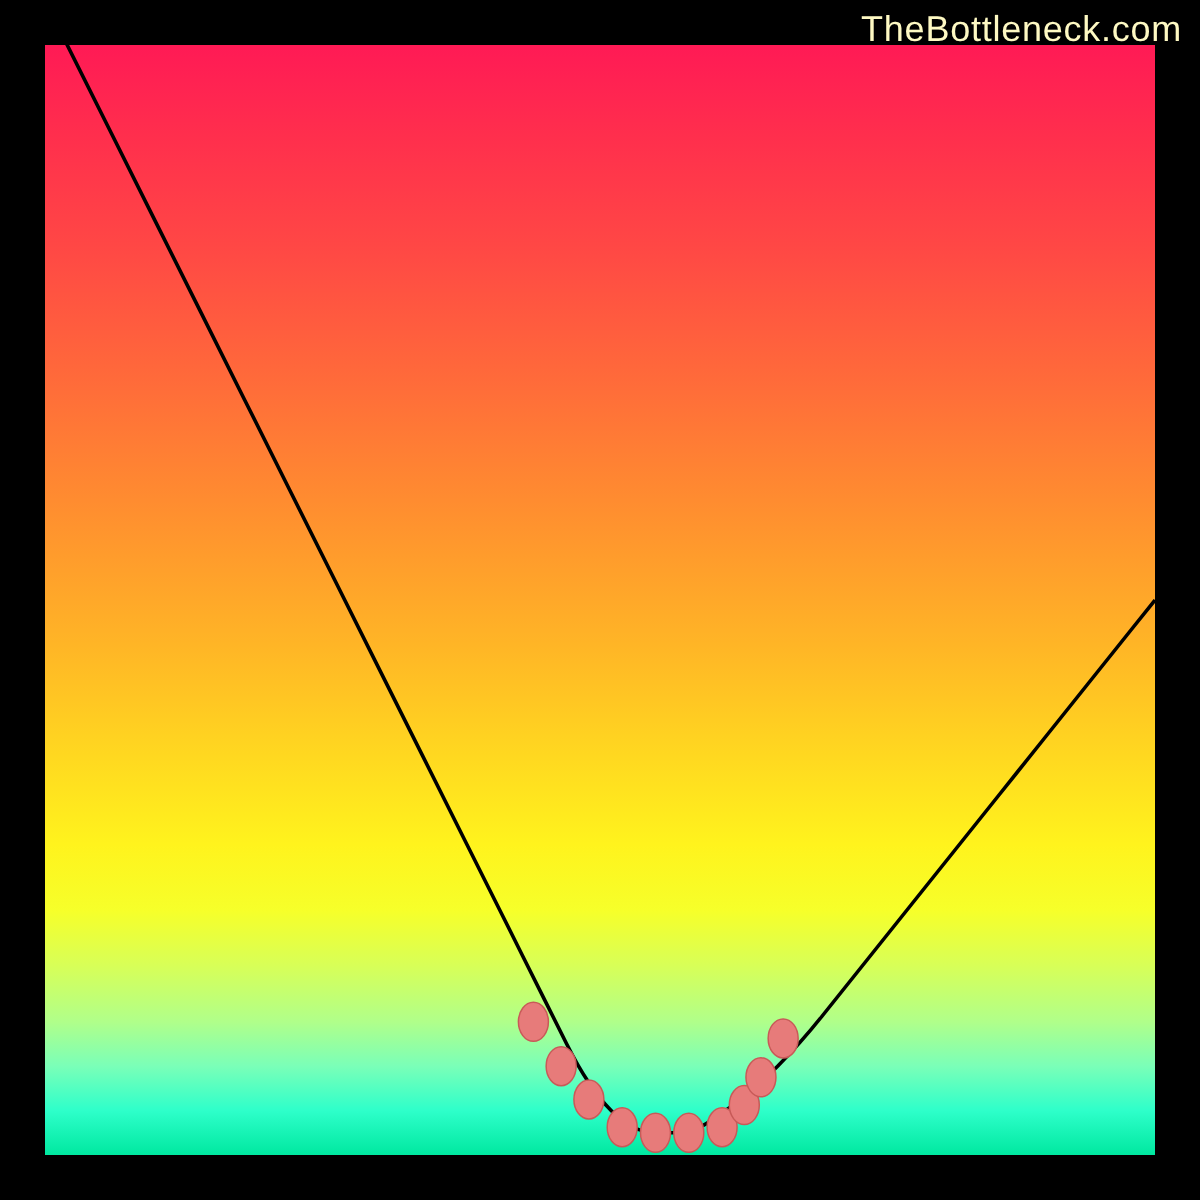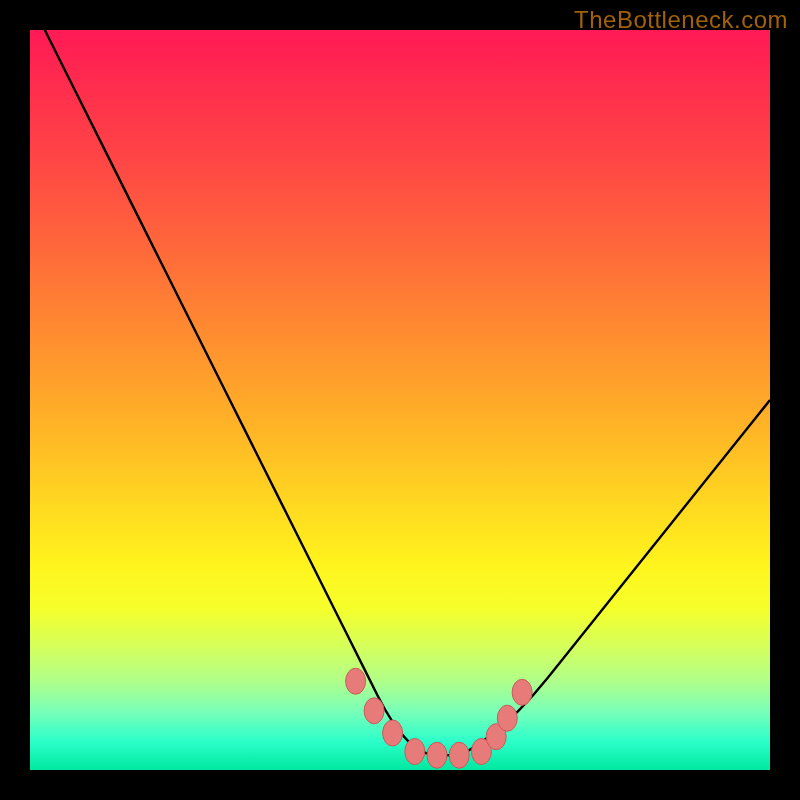--- a/index.html
+++ b/index.html
@@ -45,21 +45,21 @@
     position: absolute;
     left: 0;
     top: 0;
     width: 740px;
     height: 740px;
   }
   .watermark {
     position: absolute;
     top: 6px;
     right: 12px;
-    color: #a16207;
+    color: #fef9c3;
     font-size: 24px;
     letter-spacing: 0.5px;
     font-weight: 400;
   }
 </style>
 </head>
 <body>
 
 <div class="frame">
   <div class="watermark">TheBottleneck.com</div>

